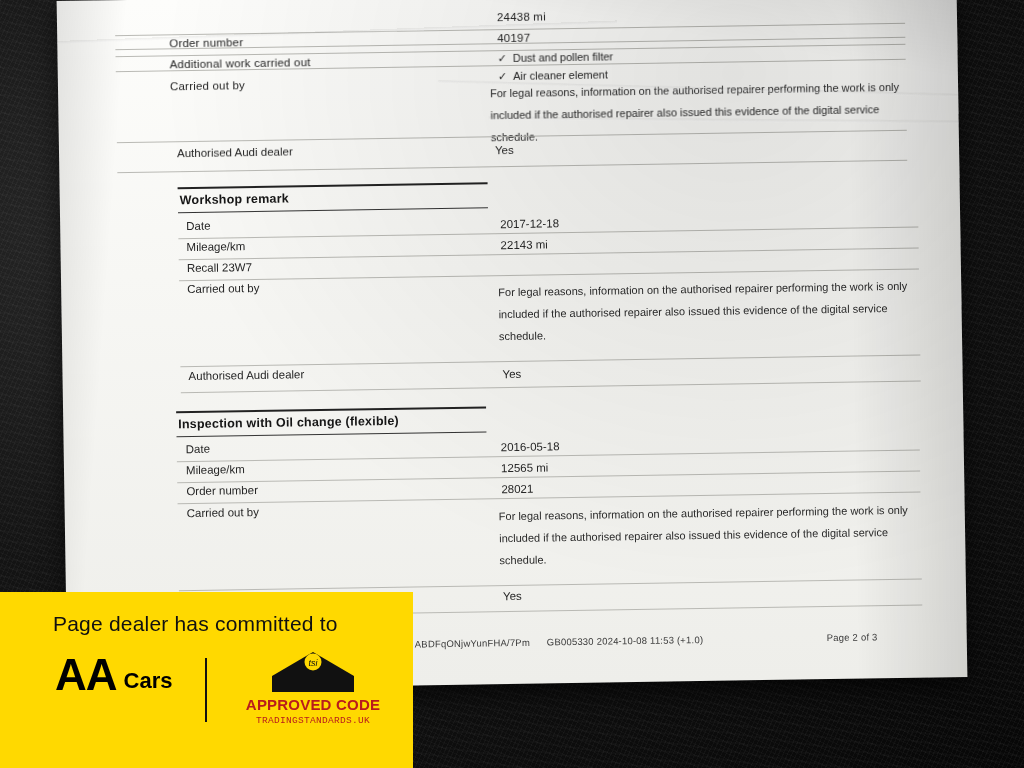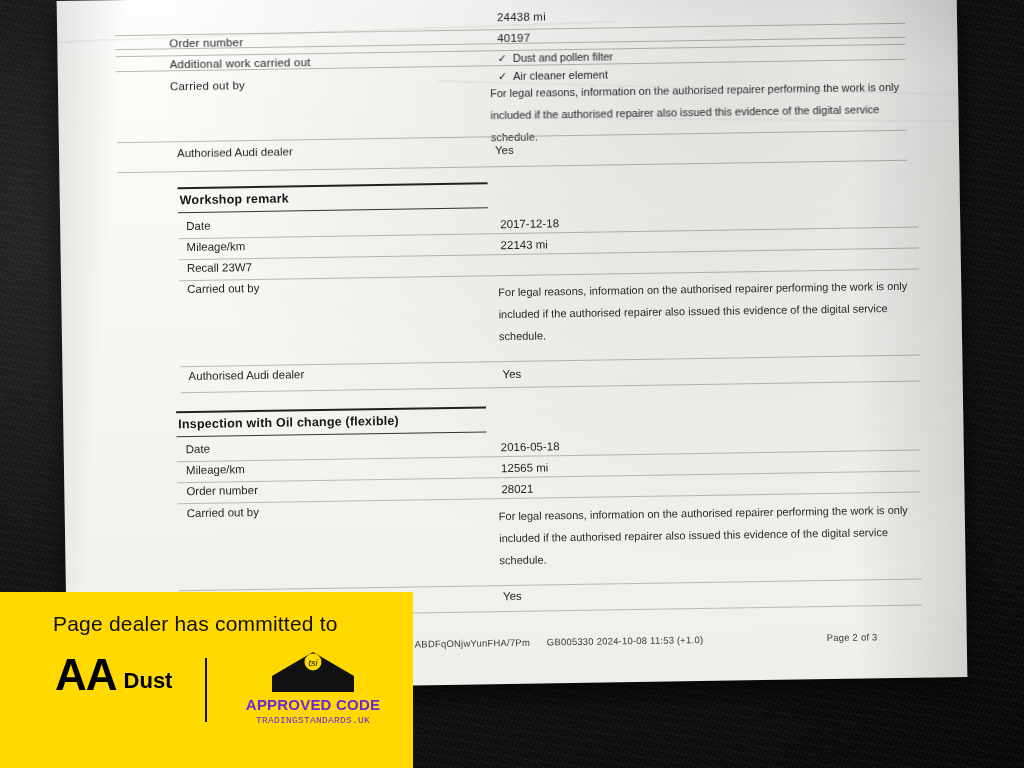--- a/index.html
+++ b/index.html
@@ -214,21 +214,21 @@
     width: 2px;
     height: 64px;
     background: #111;
   }
   .tsi {
     position: absolute;
     left: 233px;
     top: 58px;
     width: 160px;
     text-align: center;
-    color: #6d28d9;
+    color: #b91c1c;
   }
   .tsi-badge {
     position: relative;
     width: 86px;
     height: 44px;
     margin: 0 auto;
   }
   .tsi-badge svg { display: block; }
   .tsi-title {
     font-size: 15px;
@@ -351,21 +351,21 @@
     <div class="crease" style="left: 430px; top: 128px; width: 470px; transform: rotate(1.4deg);"></div>
     <div class="sheet-shade"></div>
   </div>
 
   <div class="banner">
     <div class="banner-head">Page dealer has committed to</div>
 
     <div class="aa-block">
       <div class="aa-top">
         <span class="aa-logo">AA</span>
-        <span class="aa-cars">Dust</span>
+        <span class="aa-cars">Cars</span>
       </div>
     </div>
 
     <div class="divider"></div>
 
     <div class="tsi">
       <div class="tsi-badge">
         <svg width="86" height="44" viewBox="0 0 86 44" xmlns="http://www.w3.org/2000/svg">
           <path d="M43 2 L84 26 L84 42 L2 42 L2 26 Z" fill="#111"></path>
           <circle cx="43" cy="12" r="8.5" fill="#ffd900"></circle>

